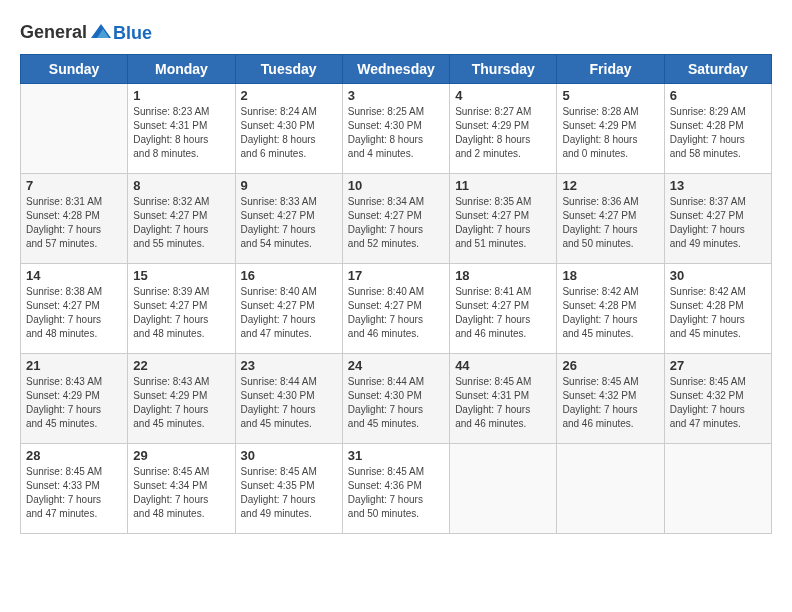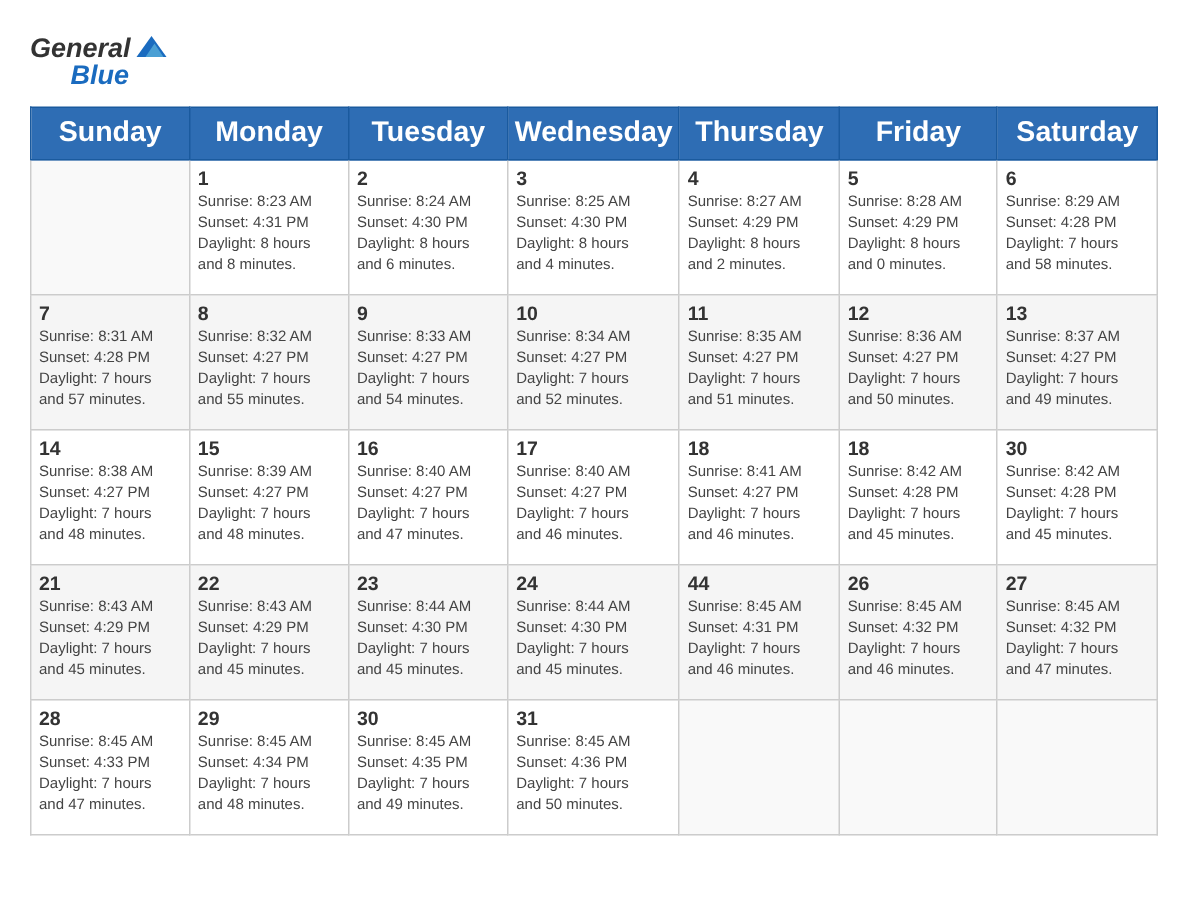--- a/index.html
+++ b/index.html
@@ -48,21 +48,21 @@
       color: #555;
     }
     .calendar {
       width: 100%;
       border-collapse: collapse;
       border: 1px solid #ccc;
     }
     .calendar th {
       background: #2e6db4;
       color: #fff;
-      font-size: 19px;
+      font-size: 14px;
       font-weight: bold;
       padding: 6px 4px;
       text-align: center;
       border: 1px solid #1a5a9e;
     }
     .calendar td {
       vertical-align: top;
       padding: 4px 5px;
       font-size: 10.5px;
       color: #333;
@@ -83,21 +83,21 @@
       color: #444;
     }
     .empty { background: #f9f9f9; }
     .row-shade { background: #f5f5f5; }
   </style>
 </head>
 <body>
 
 <div class="header">
   <div class="logo">
-    <div style="display:flex;flex-direction:column;align-items:center;font-style:italic;">
+    <div style="display:flex;flex-direction:row;align-items:flex-end;">
       <div style="display:flex;align-items:center;">
         <span class="logo-text-general">General</span>
         <svg class="logo-icon" viewBox="0 0 24 24" xmlns="http://www.w3.org/2000/svg">
           <polygon points="2,18 12,4 22,18" fill="#1a6bbf"></polygon>
           <polygon points="8,18 14,9 20,18" fill="#4a9fd4"></polygon>
         </svg>
       </div>
       <span class="logo-text-blue" style="margin-top:-4px;">Blue</span>
     </div>
   </div>

